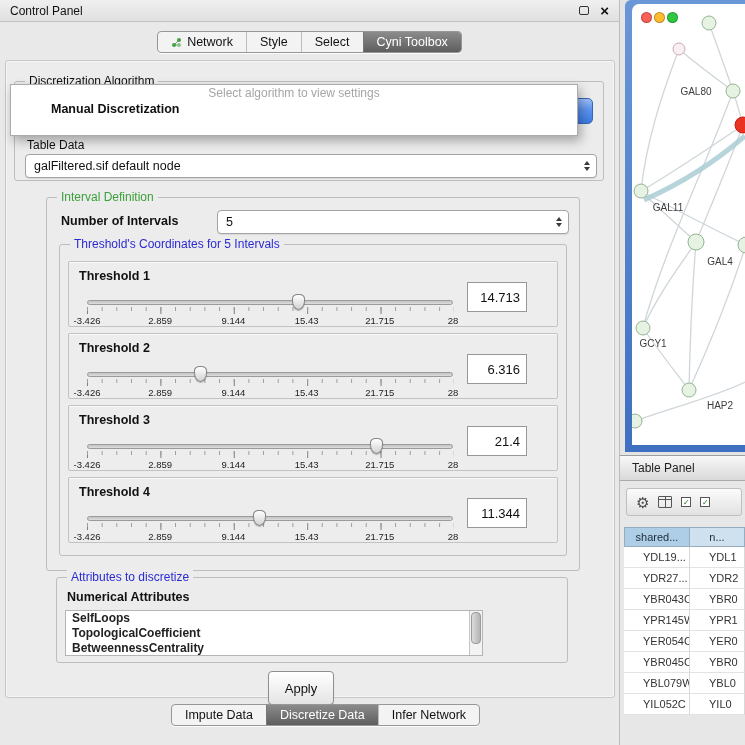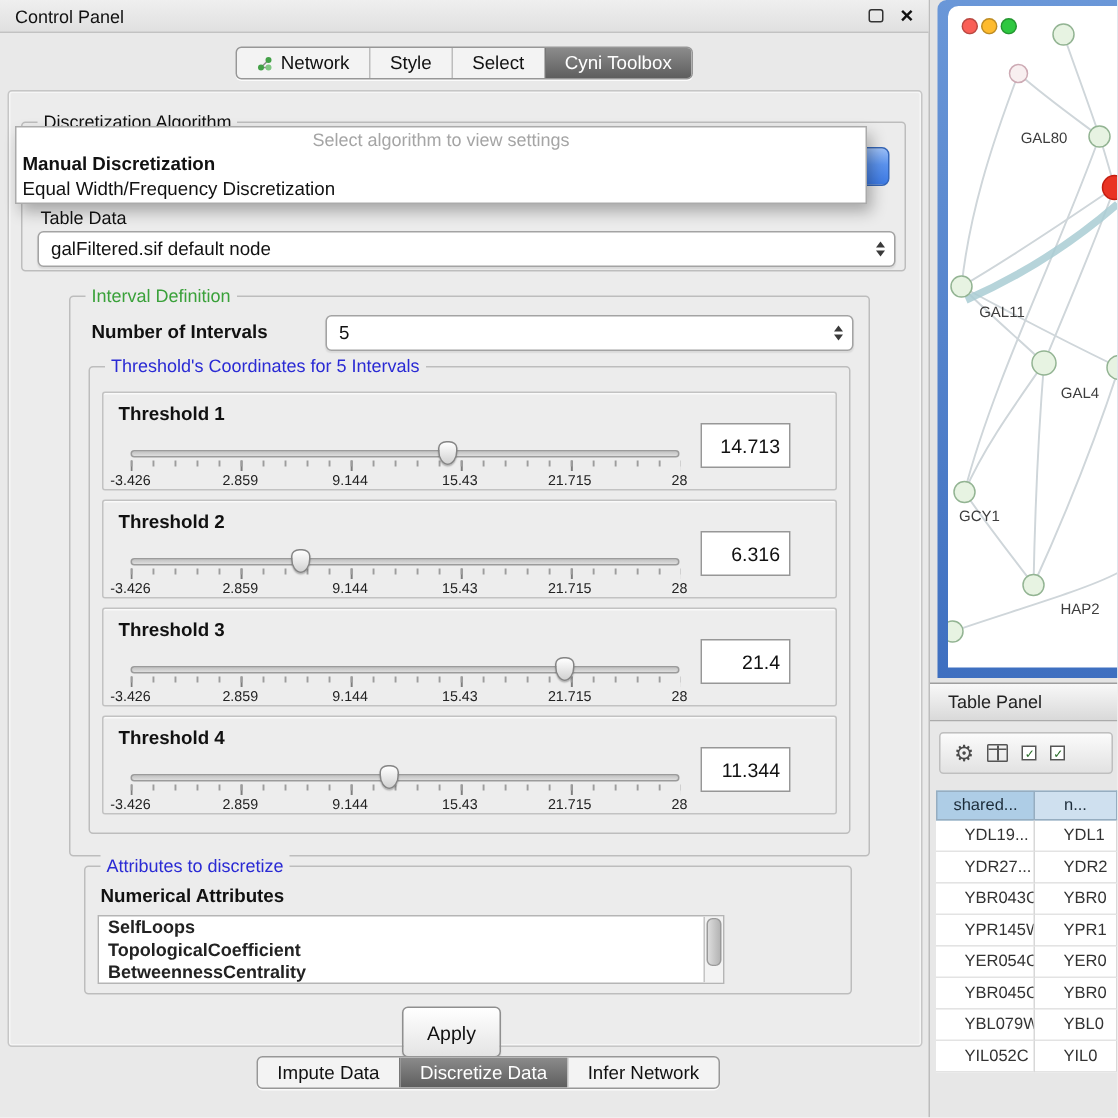--- a/index.html
+++ b/index.html
@@ -37,21 +37,21 @@
 
   .algo-group{left:8px;top:20px;width:590px;height:100px;}
   .algo-group>.legend{color:#111;}
   .combo-fragment{position:absolute;right:10px;top:16px;width:24px;height:26px;border-radius:5px;background:linear-gradient(#9cc0f8 0%,#5b93ee 45%,#3d7ae4 100%);border:1px solid #3566b8;z-index:1;}
   .tabledata-label{position:absolute;left:12px;top:56px;font-size:12px;color:#111;}
   .tabledata-combo{left:10px;top:72px;width:572px;height:24px;}
 
   .dropdown-overlay{position:absolute;left:10px;top:84px;width:568px;height:52px;background:#fff;border:1px solid #ababab;z-index:60;box-shadow:3px 5px 10px rgba(0,0,0,.30);}
   .dd-placeholder{height:16px;line-height:16px;text-align:center;color:#a5a5a5;font-size:12px;}
   .dd-option{height:17px;line-height:17px;padding-left:4px;font-size:12.5px;color:#111;}
-  .dd-option.bold{font-weight:bold;}
+  .dd-option.bold{font-weight:bold;margin-left:36px;}
 
   .interval-group{left:40px;top:136px;width:534px;height:374px;}
   .noi-label{position:absolute;left:14px;top:16px;font-weight:bold;font-size:12.5px;color:#111;}
   .noi-combo{left:170px;top:12px;width:352px;height:24px;}
   .thresholds-group{left:12px;top:46px;width:508px;height:312px;}
 
   .threshold-box{position:absolute;left:8px;width:490px;height:66px;border:1px solid #c2c2c2;border-radius:2px;background:#ededed;box-shadow:inset 0 1px 0 #fafafa;}
   .th-label{position:absolute;left:10px;top:7px;font-weight:bold;font-size:12.5px;color:#111;}
   .slider{position:absolute;left:18px;top:32px;width:366px;height:32px;}
   .track{position:absolute;left:0;top:6px;width:100%;height:5px;background:linear-gradient(#c2c2c2,#dedede);border:1px solid #9b9b9b;border-radius:3px;}
@@ -255,21 +255,20 @@
           </div>
       </div>
 
       <div class="apply-btn">Apply</div>
     </div>
 
     <div class="dropdown-overlay">
       <div class="dd-placeholder">Select algorithm to view settings</div>
       <div id="dropdown-options">
           <div class="dd-option bold">Manual Discretization</div>
-          <div class="dd-option">Equal Width/Frequency Discretization</div>
         </div>
     </div>
 
     <div class="tabbar bottom">
       <div class="tabgroup" id="bottom-tabgroup">
           <div class="tab">
             <span>Impute Data</span>
           </div>
           <div class="tab active">
             <span>Discretize Data</span>

